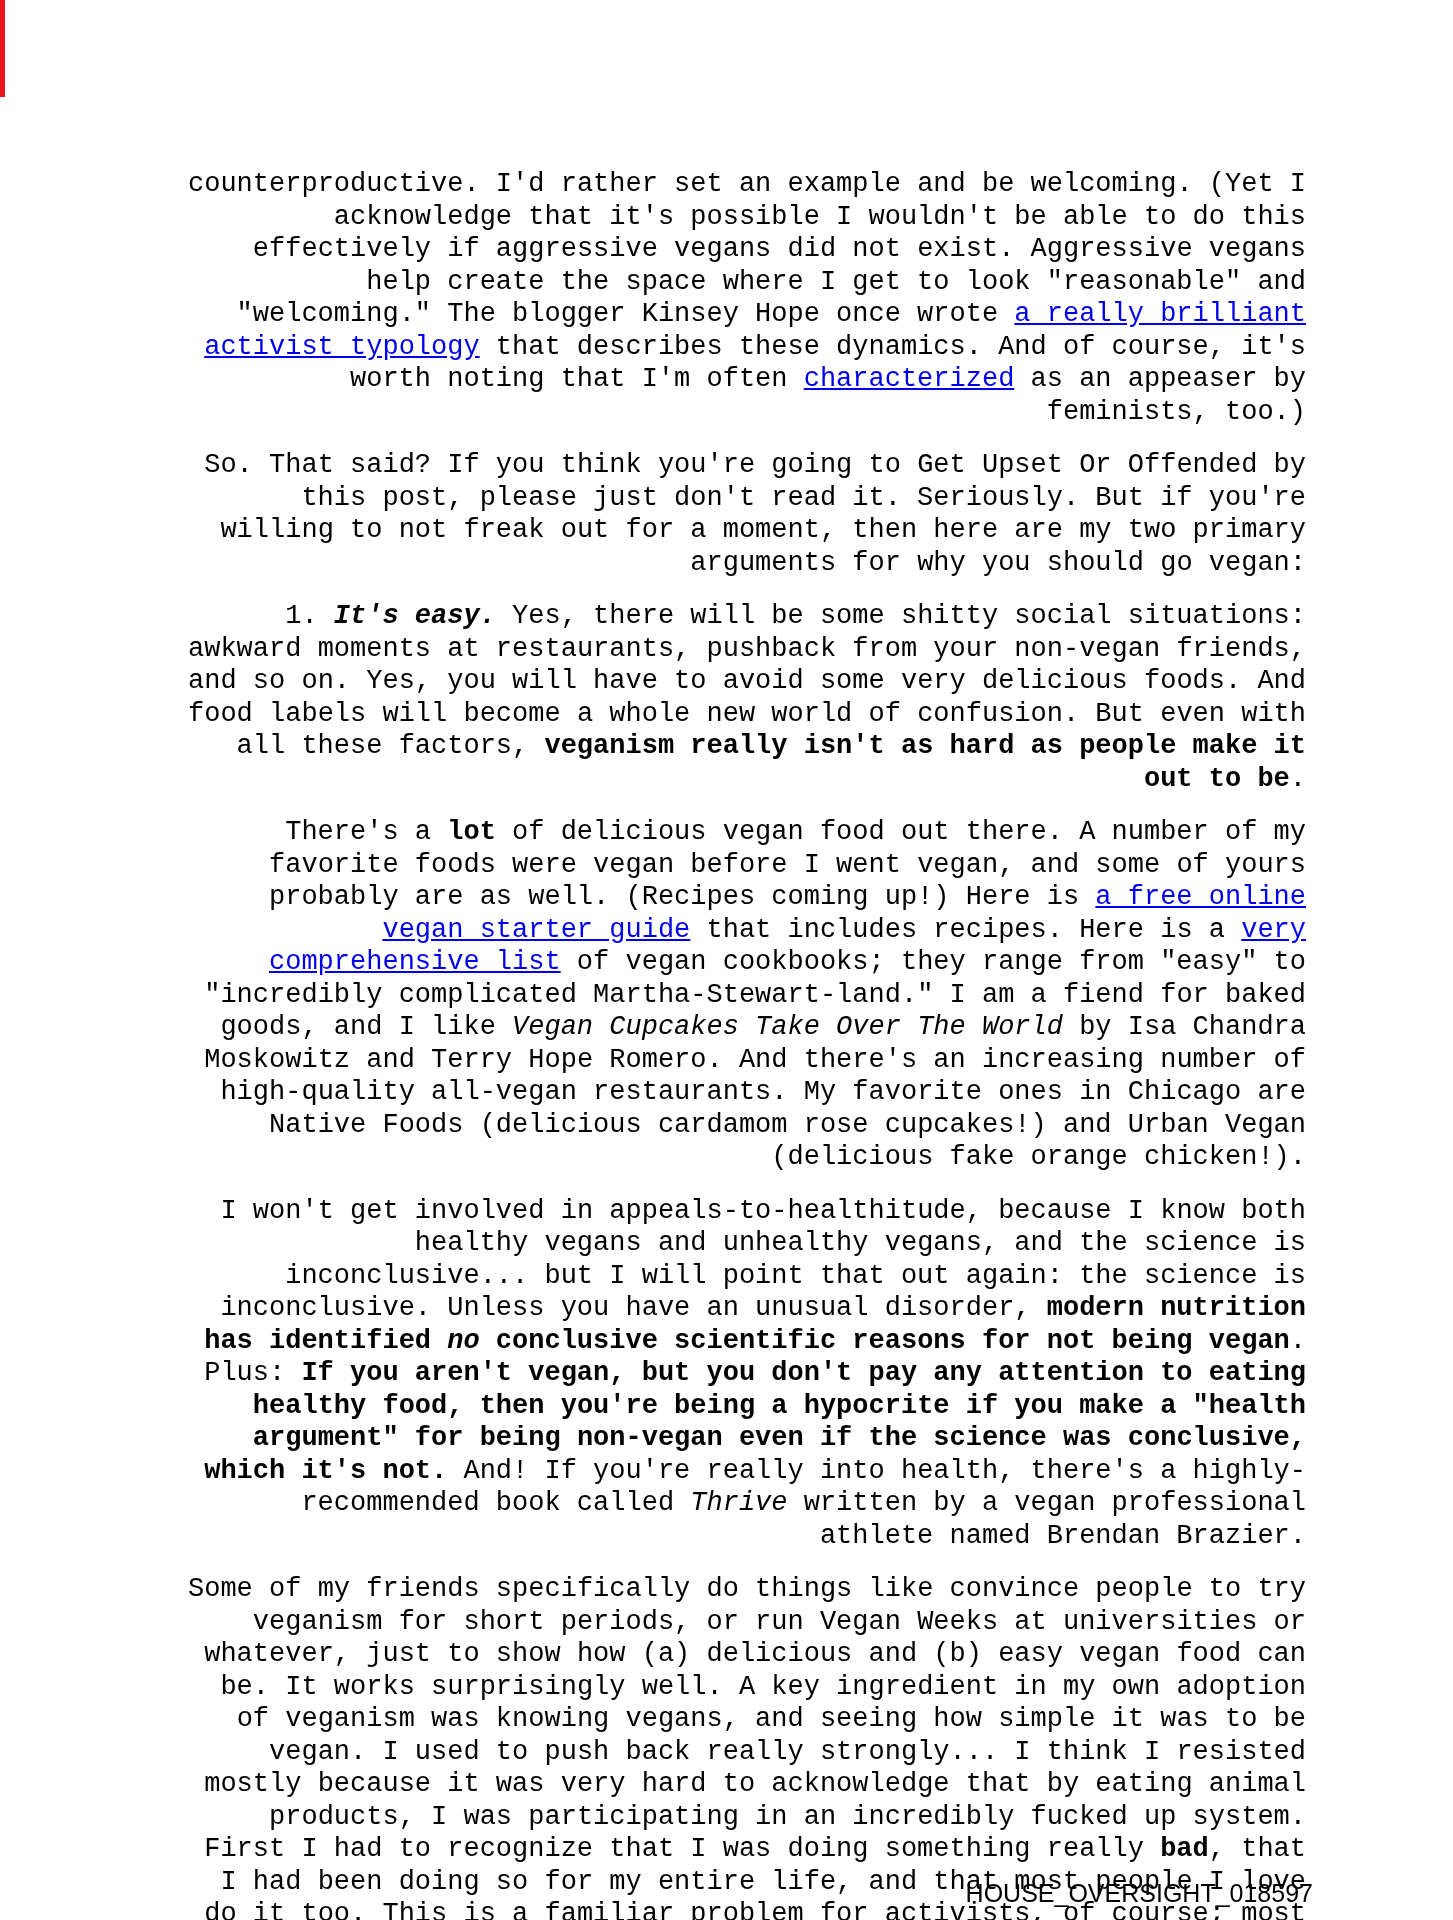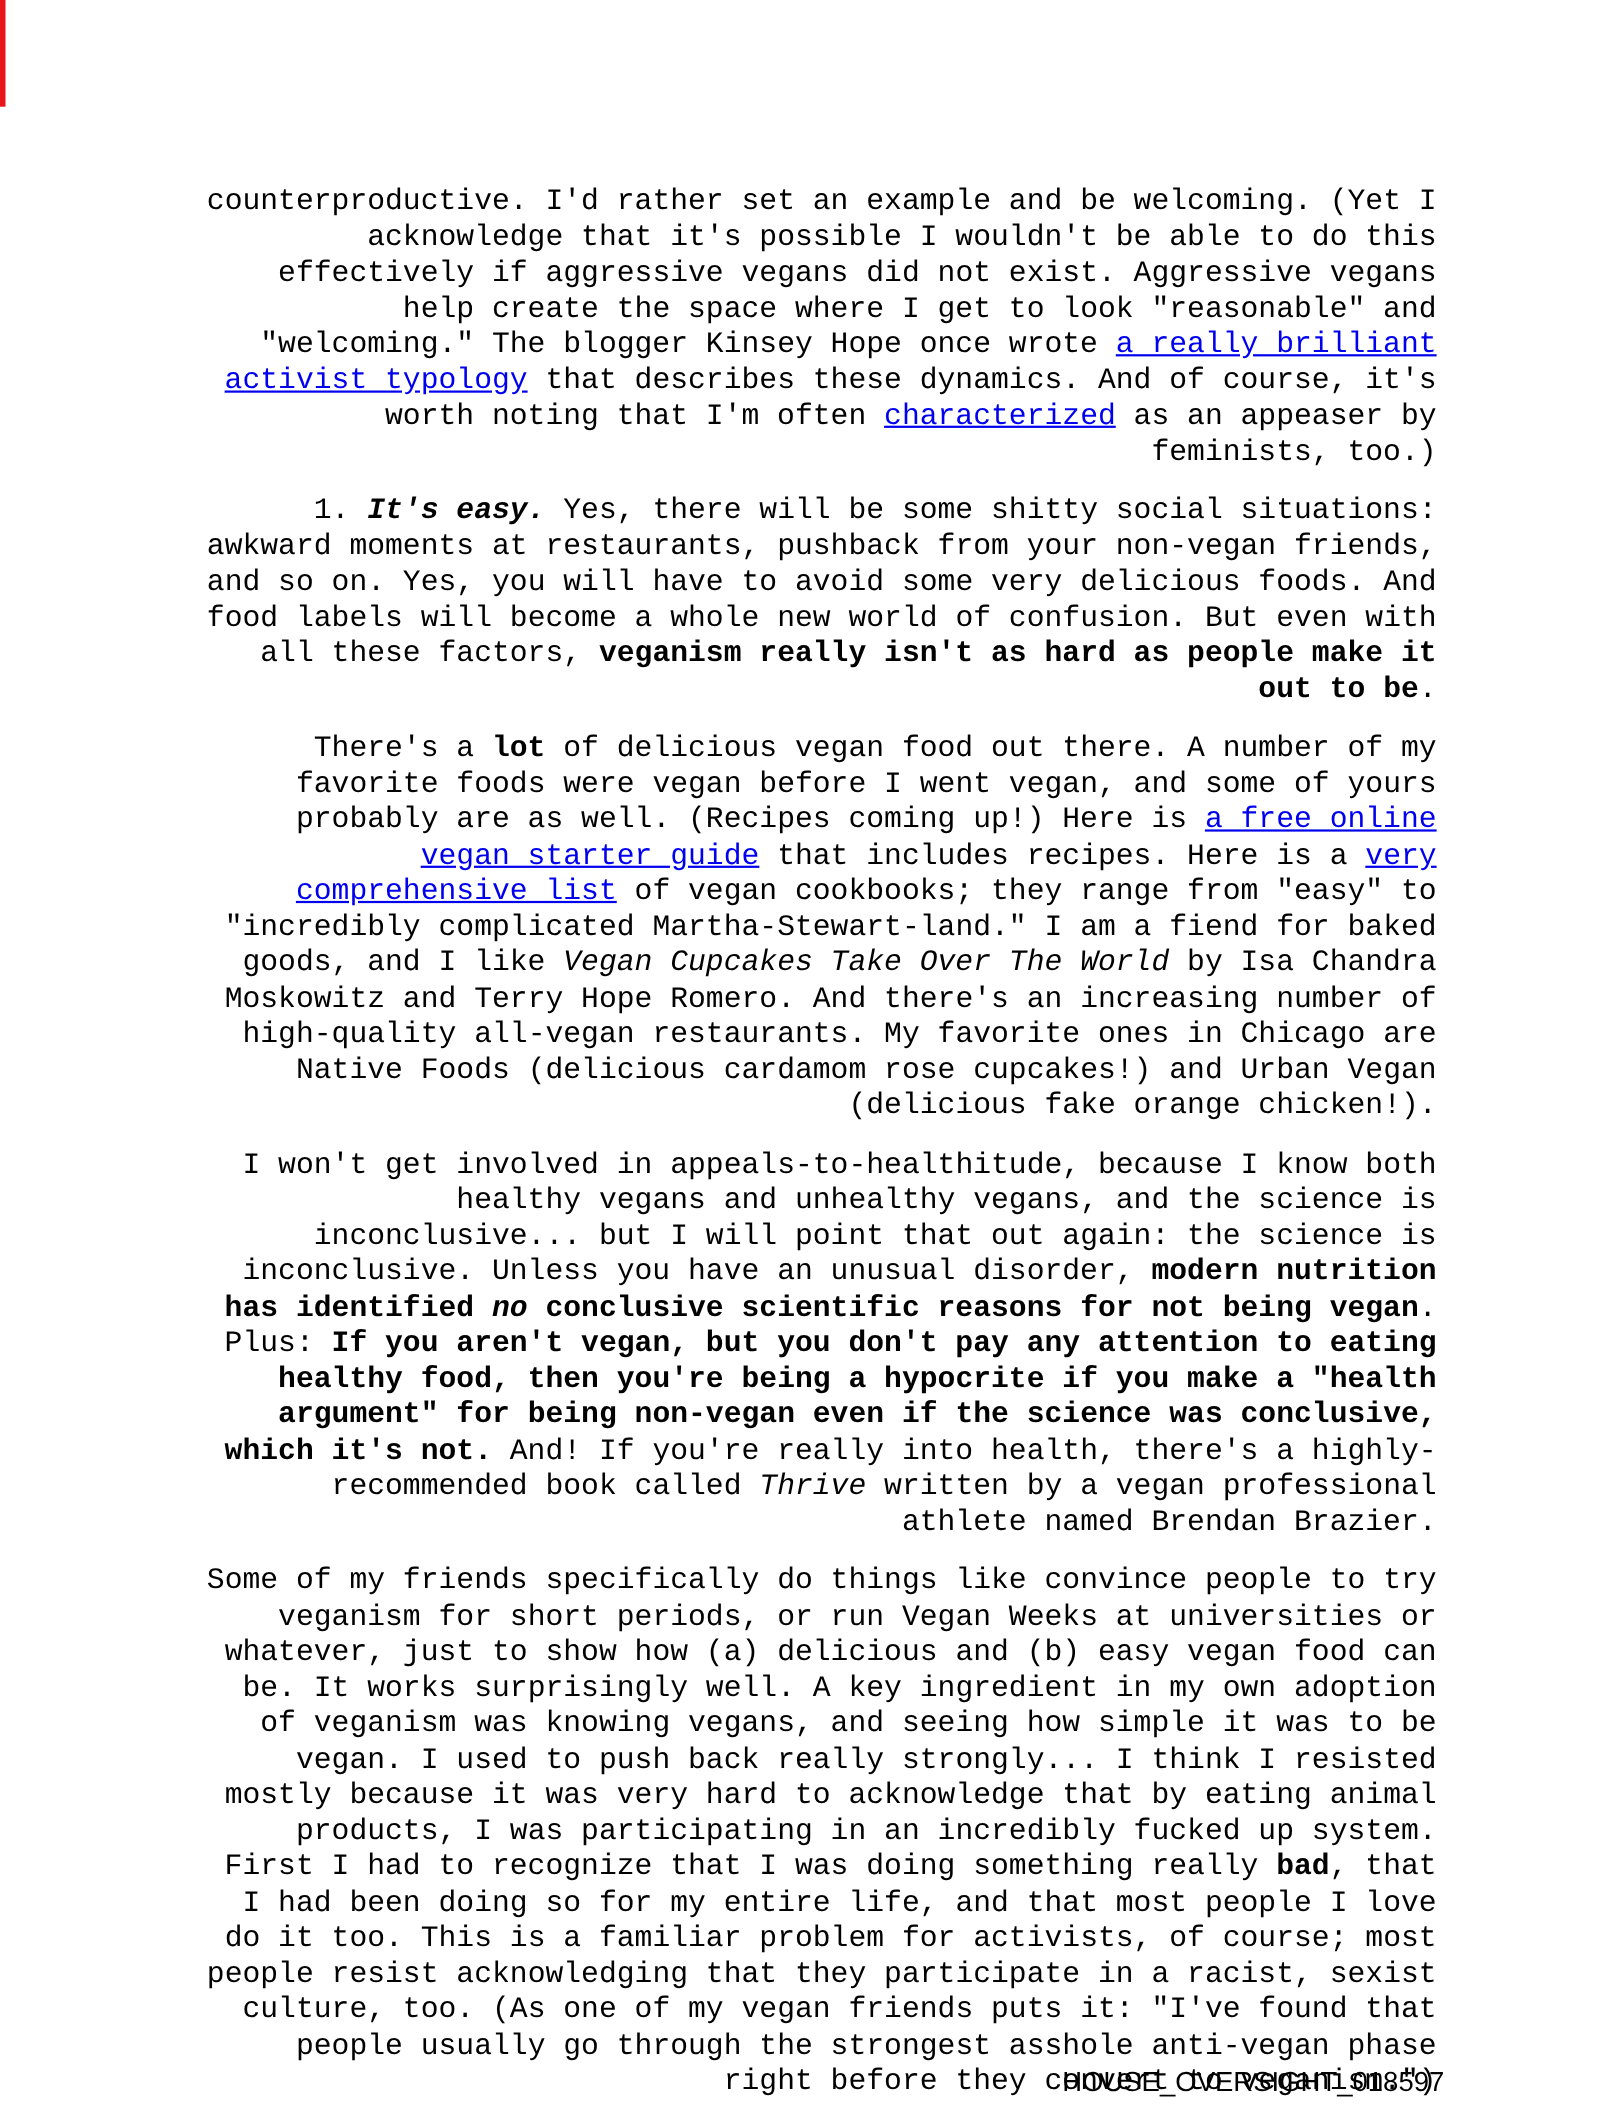--- a/index.html
+++ b/index.html
@@ -58,19 +58,20 @@
     text-align: right;
   }
 </style>
 </head>
 <body>
 
 <div class="edge-mark"></div>
 
 <main class="article">
     <p><span class="seg-plain">counterproductive. I'd rather set an example and be welcoming. (Yet I acknowledge that it's possible I wouldn't be able to do this effectively if aggressive vegans did not exist. Aggressive vegans help create the space where I get to look "reasonable" and "welcoming." The blogger Kinsey Hope once wrote </span><a href="#" class="seg-link">a really brilliant activist typology</a><span class="seg-plain"> that describes these dynamics. And of course, it's worth noting that I'm often </span><a href="#" class="seg-link">characterized</a><span class="seg-plain"> as an appeaser by feminists, too.)</span></p>
+    <p><span class="seg-plain">So. That said? If you think you're going to Get Upset Or Offended by this post, please just don't read it. Seriously. But if you're willing to not freak out for a moment, then here are my two primary arguments for why you should go vegan:</span></p>
     <p><span class="seg-plain">1. </span><span class="seg-bolditalic">It's easy.</span><span class="seg-plain"> Yes, there will be some shitty social situations: awkward moments at restaurants, pushback from your non-vegan friends, and so on. Yes, you will have to avoid some very delicious foods. And food labels will become a whole new world of confusion. But even with all these factors, </span><span class="seg-bold">veganism really isn't as hard as people make it out to be</span><span class="seg-plain">.</span></p>
     <p><span class="seg-plain">There's a </span><span class="seg-bold">lot</span><span class="seg-plain"> of delicious vegan food out there. A number of my favorite foods were vegan before I went vegan, and some of yours probably are as well. (Recipes coming up!) Here is </span><a href="#" class="seg-link">a free online vegan starter guide</a><span class="seg-plain"> that includes recipes. Here is a </span><a href="#" class="seg-link">very comprehensive list</a><span class="seg-plain"> of vegan cookbooks; they range from "easy" to "incredibly complicated Martha-Stewart-land." I am a fiend for baked goods, and I like </span><span class="seg-italic">Vegan Cupcakes Take Over The World</span><span class="seg-plain"> by Isa Chandra Moskowitz and Terry Hope Romero. And there's an increasing number of high-quality all-vegan restaurants. My favorite ones in Chicago are Native Foods (delicious cardamom rose cupcakes!) and Urban Vegan (delicious fake orange chicken!).</span></p>
     <p><span class="seg-plain">I won't get involved in appeals-to-healthitude, because I know both healthy vegans and unhealthy vegans, and the science is inconclusive... but I will point that out again: the science is inconclusive. Unless you have an unusual disorder, </span><span class="seg-bold">modern nutrition has identified </span><span class="seg-bolditalic">no</span><span class="seg-bold"> conclusive scientific reasons for not being vegan</span><span class="seg-plain">. Plus: </span><span class="seg-bold">If you aren't vegan, but you don't pay any attention to eating healthy food, then you're being a hypocrite if you make a "health argument" for being non-vegan even if the science was conclusive, which it's not.</span><span class="seg-plain"> And! If you're really into health, there's a highly-recommended book called </span><span class="seg-italic">Thrive</span><span class="seg-plain"> written by a vegan professional athlete named Brendan Brazier.</span></p>
     <p><span class="seg-plain">Some of my friends specifically do things like convince people to try veganism for short periods, or run Vegan Weeks at universities or whatever, just to show how (a) delicious and (b) easy vegan food can be. It works surprisingly well. A key ingredient in my own adoption of veganism was knowing vegans, and seeing how simple it was to be vegan. I used to push back really strongly... I think I resisted mostly because it was very hard to acknowledge that by eating animal products, I was participating in an incredibly fucked up system. First I had to recognize that I was doing something really </span><span class="seg-bold">bad</span><span class="seg-plain">, that I had been doing so for my entire life, and that most people I love do it too. This is a familiar problem for activists, of course; most people resist acknowledging that they participate in a racist, sexist culture, too. (As one of my vegan friends puts it: "I've found that people usually go through the strongest asshole anti-vegan phase right before they convert to veganism.")</span></p>
   </main>
 
 <div class="bates">HOUSE_OVERSIGHT_018597</div>
 
 </body></html>

